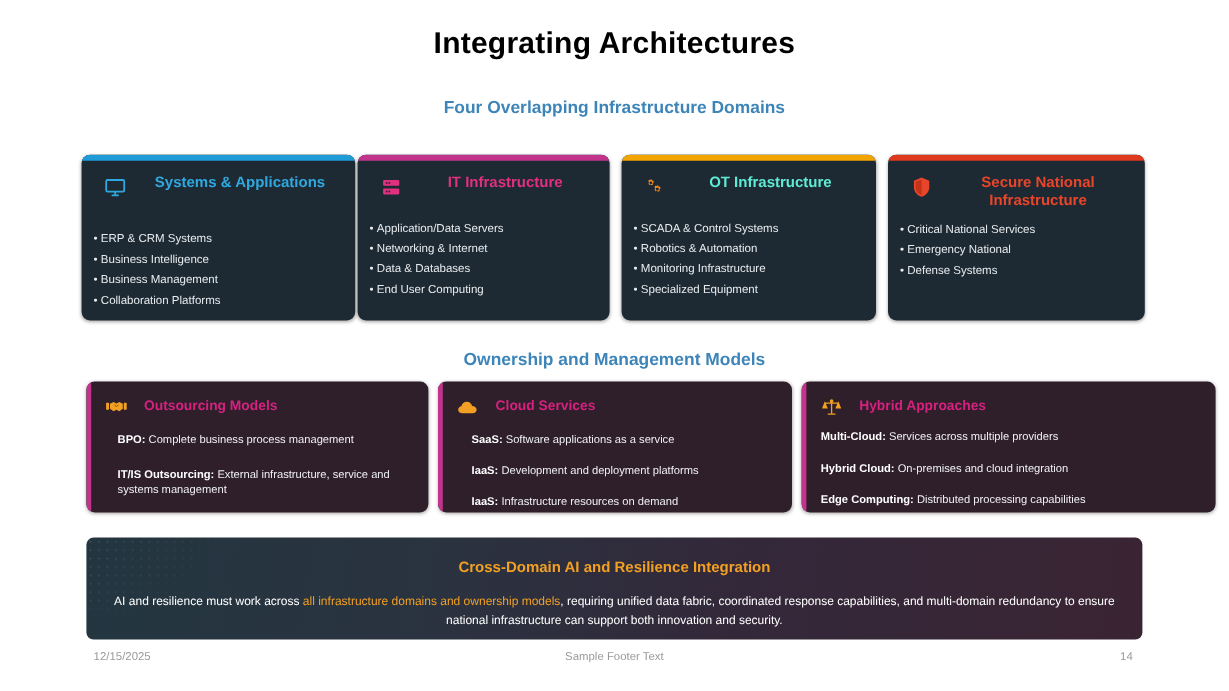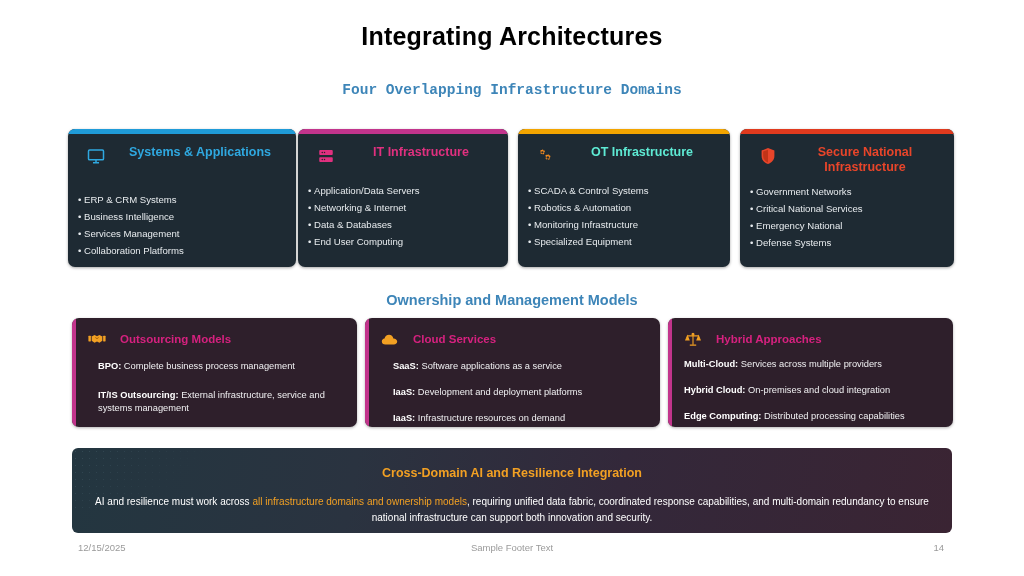--- a/index.html
+++ b/index.html
@@ -29,21 +29,21 @@
   }
   .section-heading {
     position: absolute;
     width: 1024px;
     left: 0;
     text-align: center;
     font-size: 14.5px;
     font-weight: bold;
     color: #3d85b8;
   }
-  #domains-heading { top: 82px; font-family: Liberation Mono, monospace; }
+  #domains-heading { top: 82px; }
   #ownership-heading { top: 292px; }
 
   
   .domain-card {
     position: absolute;
     top: 129px;
     height: 138px;
     background: #1e2a33;
     border-radius: 7px;
     overflow: hidden;
@@ -156,21 +156,21 @@
     color: #f0f0f2;
     line-height: 13px;
   }
   .own-line .term {
     font-weight: bold;
     color: #ffffff;
   }
 
   #own-outsourcing { left: 72px;  width: 285px; }
   #own-cloud       { left: 365px; width: 295px; }
-  #own-hybrid      { left: 668px; width: 285px; }
+  #own-hybrid      { left: 668px; width: 345px; }
 
   #own-outsourcing .own-body { top: 42px; }
   #own-outsourcing .own-line { text-align: left; padding-left: 12px; }
   #own-outsourcing .own-line + .own-line { margin-top: 16px; }
 
   #own-cloud .own-body { top: 42px; }
   #own-cloud .own-line { text-align: left; padding-left: 14px; }
   #own-cloud .own-line + .own-line { margin-top: 13px; }
 
   #own-hybrid .own-body { top: 40px; }
@@ -245,21 +245,21 @@
         <rect x="2" y="4" width="20" height="13" rx="1.5"></rect>
         <line x1="8" y1="21" x2="16" y2="21"></line>
         <line x1="12" y1="17" x2="12" y2="21"></line>
       </svg>
     </span>
     <div class="domain-title two-line" style="color:#2fa8e0;">Systems &amp; Applications</div>
   </div>
   <ul class="domain-list">
     <li>ERP &amp; CRM Systems</li>
     <li>Business Intelligence</li>
-    <li>Services Management</li>
+    <li>Business Management</li>
     <li>Collaboration Platforms</li>
   </ul>
 </div>
 
 <div class="domain-card" id="card-it">
   <div class="accent" style="background:#c2348c;"></div>
   <div class="domain-head">
     <span class="domain-icon">
       <svg width="18" height="18" viewBox="0 0 24 24" fill="#e0307f">
         <rect x="3" y="4" width="18" height="6.5" rx="1.2"></rect>
@@ -306,21 +306,20 @@
   <div class="domain-head">
     <span class="domain-icon">
       <svg width="16" height="18" viewBox="0 0 20 22" fill="#e8452a">
         <path d="M10 1 L18 4.2 V11 C18 16 14.4 19.6 10 21 C5.6 19.6 2 16 2 11 V4.2 Z"></path>
         <path d="M10 3.2 V19 C6.6 17.7 3.9 14.8 3.9 11 V5.4 Z" fill="#c23317"></path>
       </svg>
     </span>
     <div class="domain-title two-line" style="color:#e8452a;">Secure National Infrastructure</div>
   </div>
   <ul class="domain-list">
-    <li>Government Networks</li>
     <li>Critical National Services</li>
     <li>Emergency National</li>
     <li>Defense Systems</li>
   </ul>
 </div>
 
 <div class="section-heading" id="ownership-heading">Ownership and Management Models</div>
 
 <div class="own-card" id="own-outsourcing">
   <div class="accent-left"></div>

